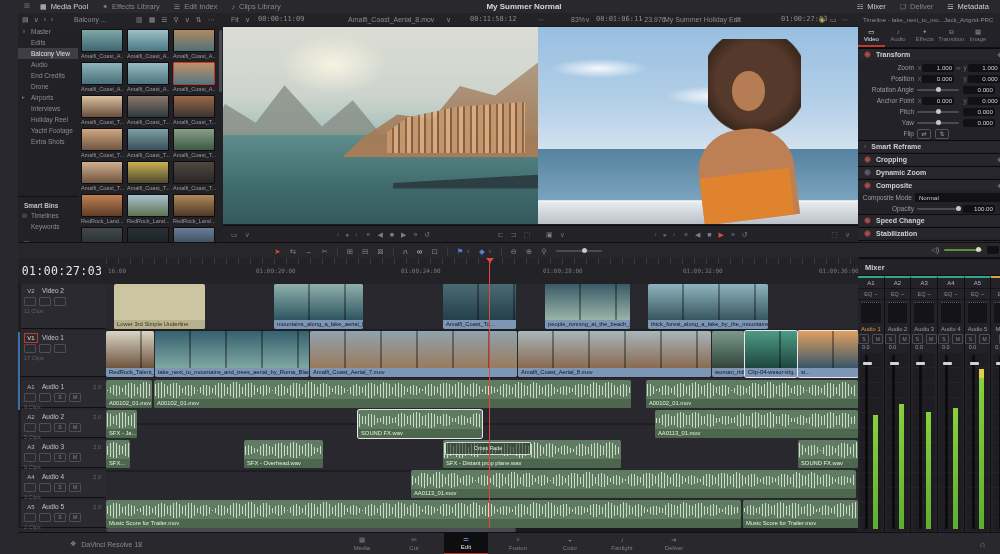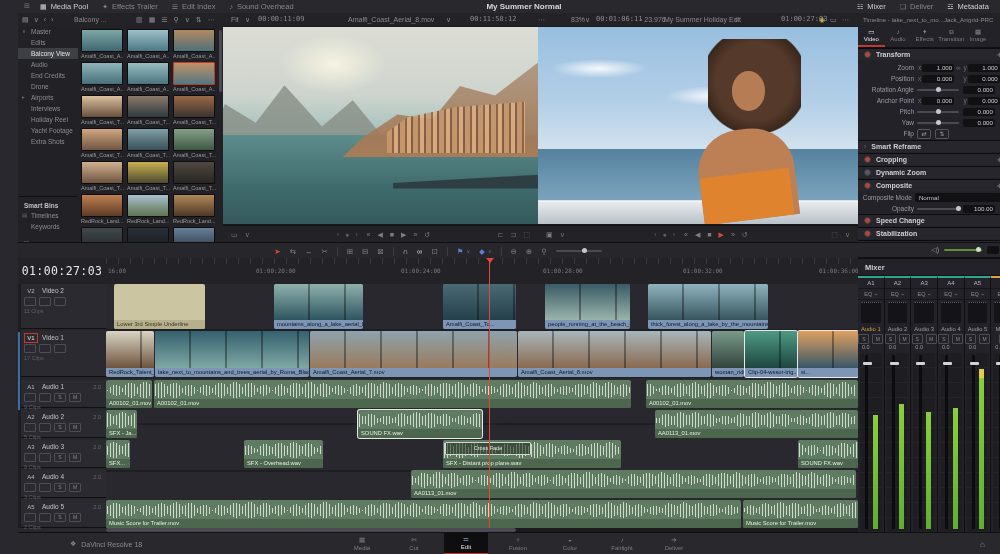--- a/index.html
+++ b/index.html
@@ -187,29 +187,29 @@
 
   <div id="topbar" class="abs">
     <span id="win-ico">⊞</span>
     <div id="tb-left">
         <div class="tb-btn on">
           <span class="tb-ico">▦</span>
           <span class="tb-lbl">Media Pool</span>
         </div>
         <div class="tb-btn">
           <span class="tb-ico">✦</span>
-          <span class="tb-lbl">Effects Trailer</span>
+          <span class="tb-lbl">Effects Library</span>
         </div>
         <div class="tb-btn">
           <span class="tb-ico">☰</span>
           <span class="tb-lbl">Edit Index</span>
         </div>
         <div class="tb-btn">
           <span class="tb-ico">♪</span>
-          <span class="tb-lbl">Sound Overhead</span>
+          <span class="tb-lbl">Clips Library</span>
         </div>
       </div>
     <div id="tb-center">My Summer Normal</div>
     <div id="tb-right">
         <div class="tb-btn on">
           <span class="tb-ico">☷</span>
           <span class="tb-lbl">Mixer</span>
         </div>
         <div class="tb-btn">
           <span class="tb-ico">❏</span>

